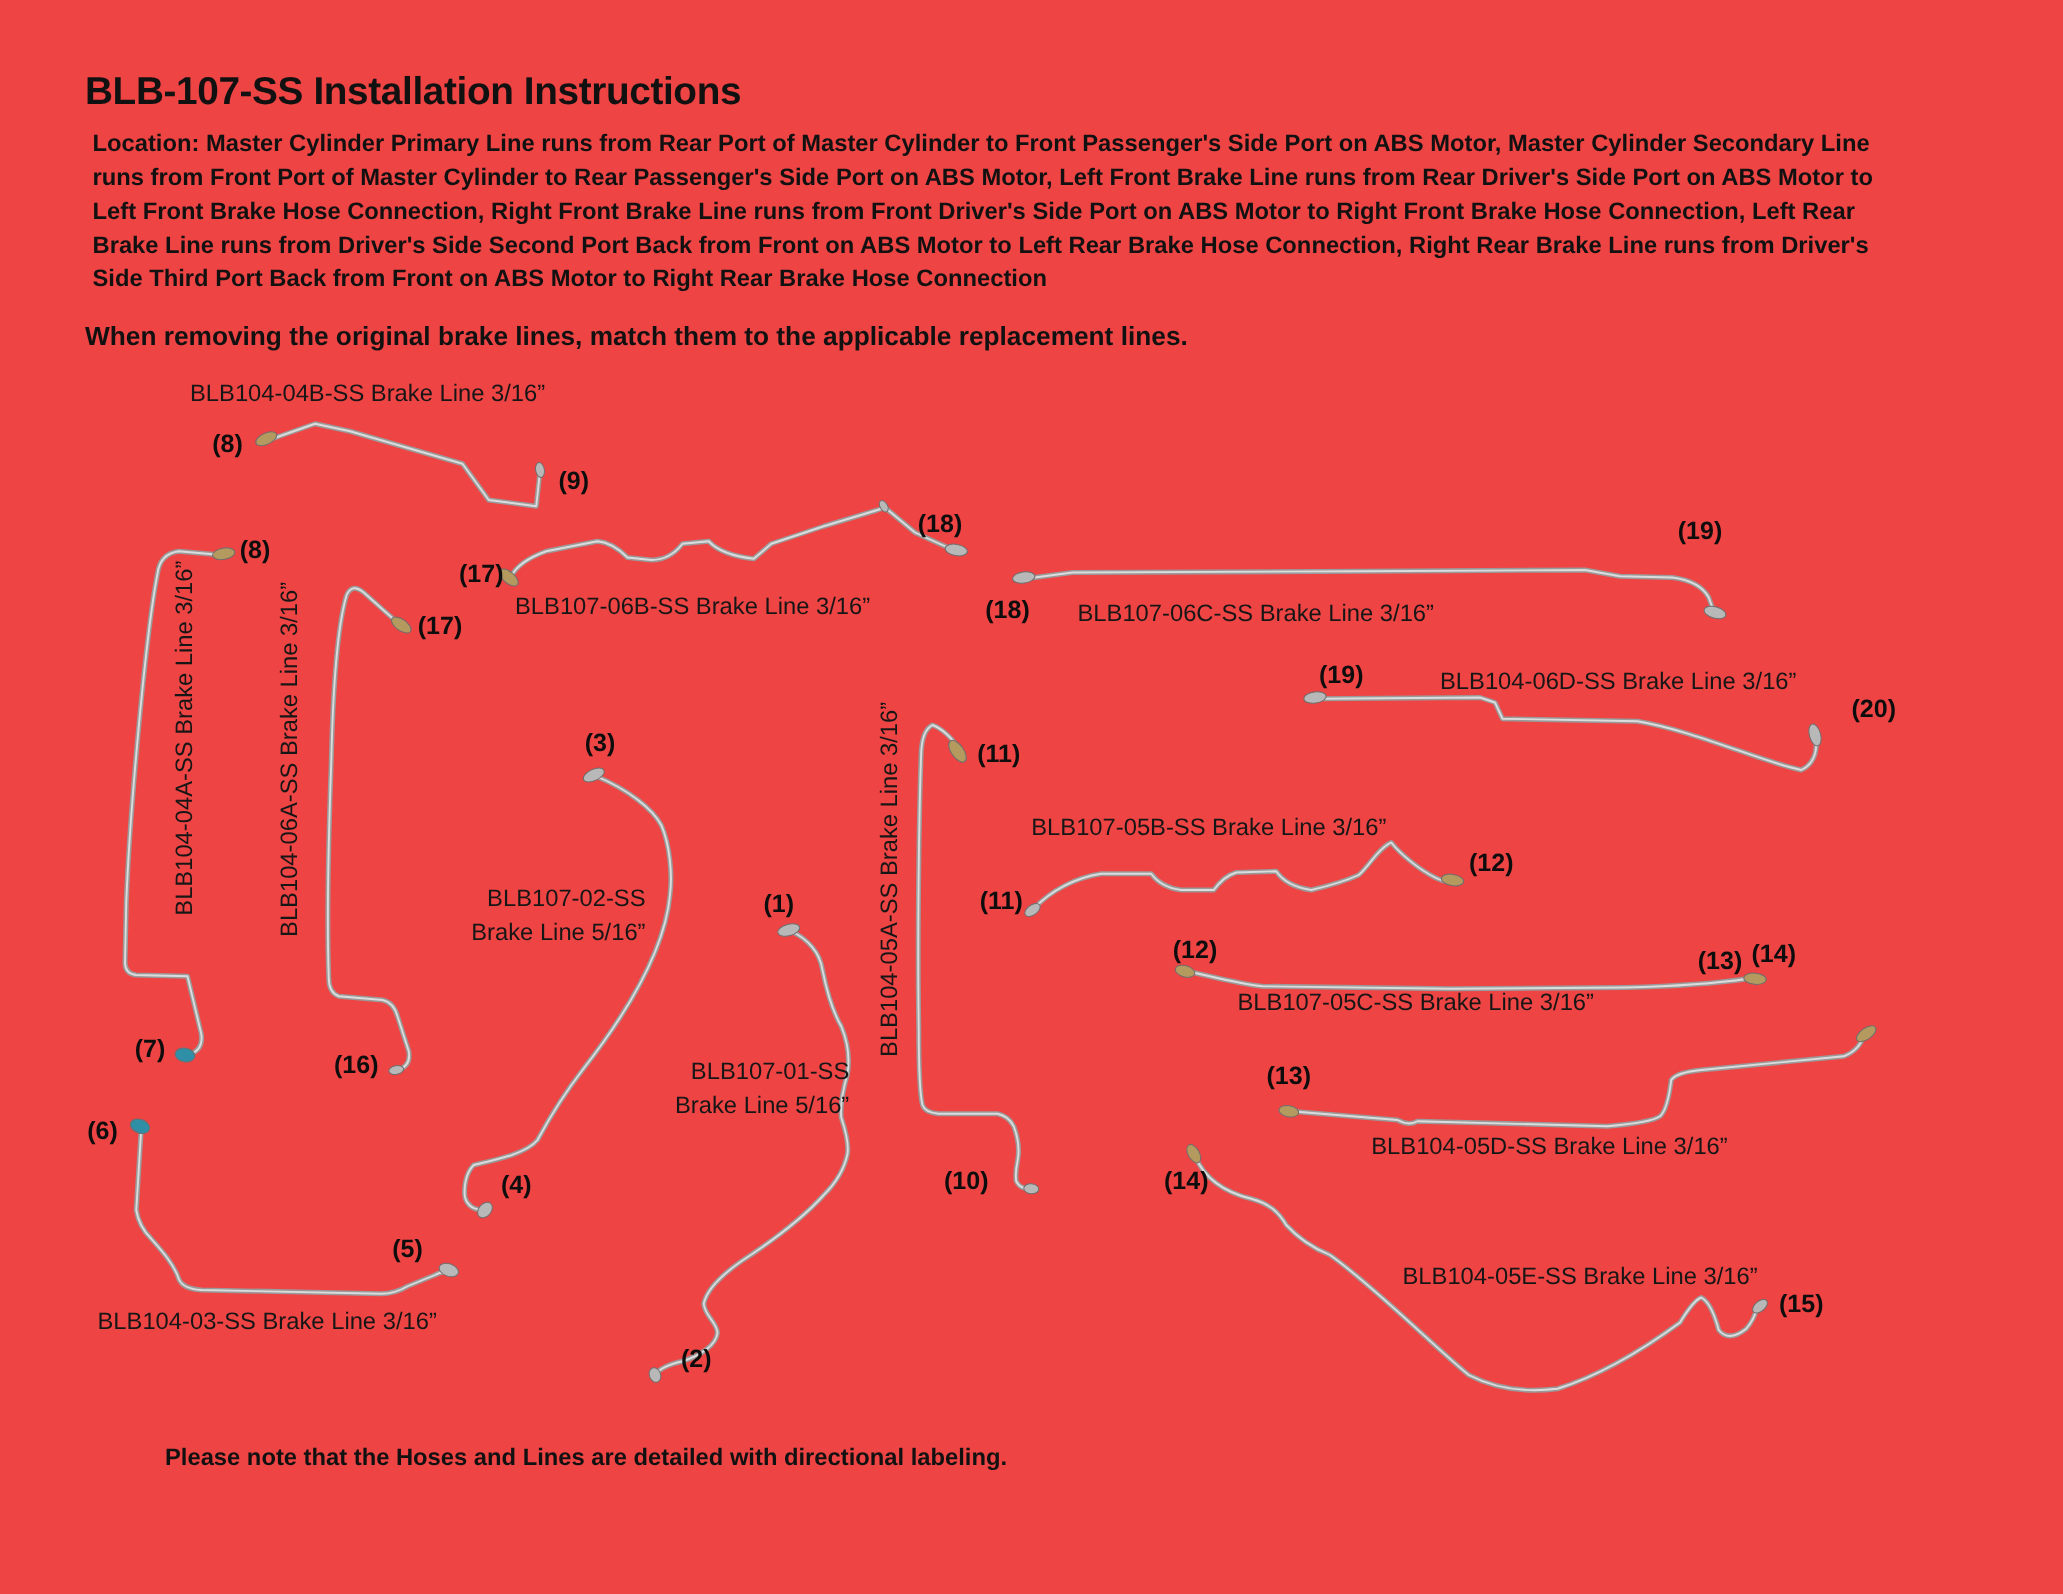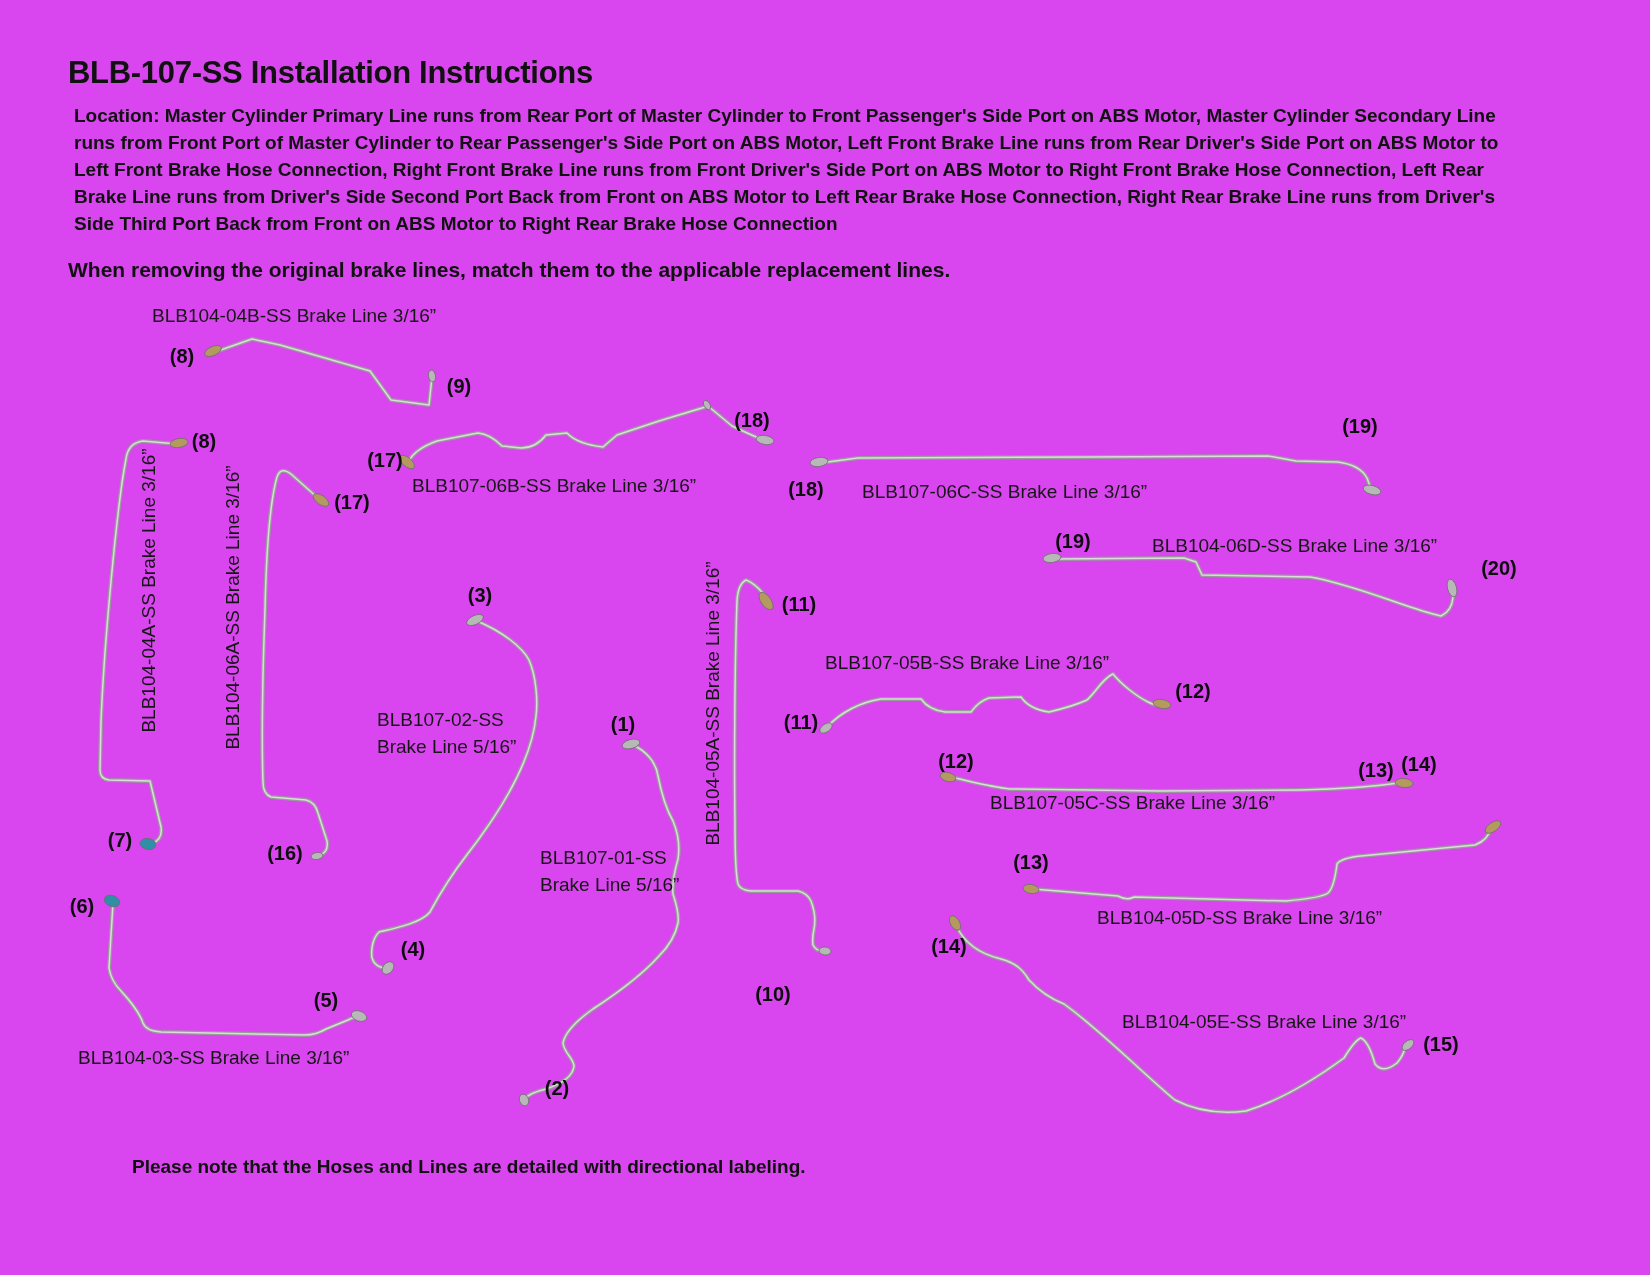--- a/index.html
+++ b/index.html
@@ -1,25 +1,25 @@
 <!DOCTYPE html>
 <html><head>
 <meta charset="utf-8">
 <style>
   html,body{margin:0;padding:0;background:#ffffff;}
-  .page{position:relative;width:1650px;height:1275px;background:#d946ef;overflow:hidden;
+  .page{position:relative;width:1650px;height:1275px;background:#ef4444;overflow:hidden;
         font-family:"Liberation Sans",sans-serif;color:#111111;}
   .title{position:absolute;left:68px;top:55px;font-size:31px;font-weight:700;letter-spacing:-0.3px;}
   .location{position:absolute;left:74px;top:102px;width:1462px;font-size:19px;font-weight:700;line-height:27px;}
   .match-note{position:absolute;left:68px;top:258px;font-size:21px;font-weight:700;}
   .footer-1{position:absolute;left:132px;top:1156px;font-size:19px;font-weight:700;}
   .footer-2{position:absolute;left:132px;top:1175px;font-size:19px;font-weight:700;}
   .diagram{position:absolute;left:0;top:0;width:1650px;height:1275px;}
   .diagram svg{position:absolute;left:0;top:0;}
-  .part-label{position:absolute;font-size:19px;color:#161616;white-space:pre-line;line-height:27px;}
+  .part-label{position:absolute;font-size:19px;color:#161616;white-space:pre-line;line-height:27px;text-align:right;}
   .part-label.rotated{transform:rotate(-90deg);width:340px;text-align:center;}
   .callout{position:absolute;font-size:20px;font-weight:700;color:#0d0d0d;
            transform:translate(-50%,-50%);white-space:nowrap;}
   .tube-base{fill:none;stroke:#9a9a9a;stroke-width:4;stroke-linecap:round;stroke-linejoin:round;}
   .tube-highlight{fill:none;stroke:#dcdcdc;stroke-width:1.5;stroke-linecap:round;stroke-linejoin:round;}
 </style>
 </head>
 <body>
 
 <div class="page">
@@ -137,21 +137,21 @@
         <div class="part-label" style="left: 377px; top: 706px;">BLB107-02-SS
 Brake Line 5/16”</div>
         <div class="callout" style="left: 480px; top: 595px;">(3)</div>
         <div class="callout" style="left: 413px; top: 949px;">(4)</div>
         <div class="part-label" style="left: 540px; top: 844px;">BLB107-01-SS
 Brake Line 5/16”</div>
         <div class="callout" style="left: 623px; top: 724px;">(1)</div>
         <div class="callout" style="left: 557px; top: 1088px;">(2)</div>
         <div class="part-label rotated" style="left: 542px; top: 690px;">BLB104-05A-SS Brake Line 3/16”</div>
         <div class="callout" style="left: 799px; top: 604px;">(11)</div>
-        <div class="callout" style="left: 773px; top: 946px; margin-top: 48px;">(10)</div>
+        <div class="callout" style="left: 773px; top: 946px;">(10)</div>
         <div class="part-label" style="left: 825px; top: 649px;">BLB107-05B-SS Brake Line 3/16”</div>
         <div class="callout" style="left: 801px; top: 722px;">(11)</div>
         <div class="callout" style="left: 1193px; top: 691px;">(12)</div>
         <div class="part-label" style="left: 990px; top: 789px;">BLB107-05C-SS Brake Line 3/16”</div>
         <div class="callout" style="left: 956px; top: 761px;">(12)</div>
         <div class="callout" style="left: 1376px; top: 770px;">(13)</div>
         <div class="part-label" style="left: 1097px; top: 904px;">BLB104-05D-SS Brake Line 3/16”</div>
         <div class="callout" style="left: 1031px; top: 862px;">(13)</div>
         <div class="callout" style="left: 1419px; top: 764px;">(14)</div>
         <div class="part-label" style="left: 1122px; top: 1008px;">BLB104-05E-SS Brake Line 3/16”</div>

